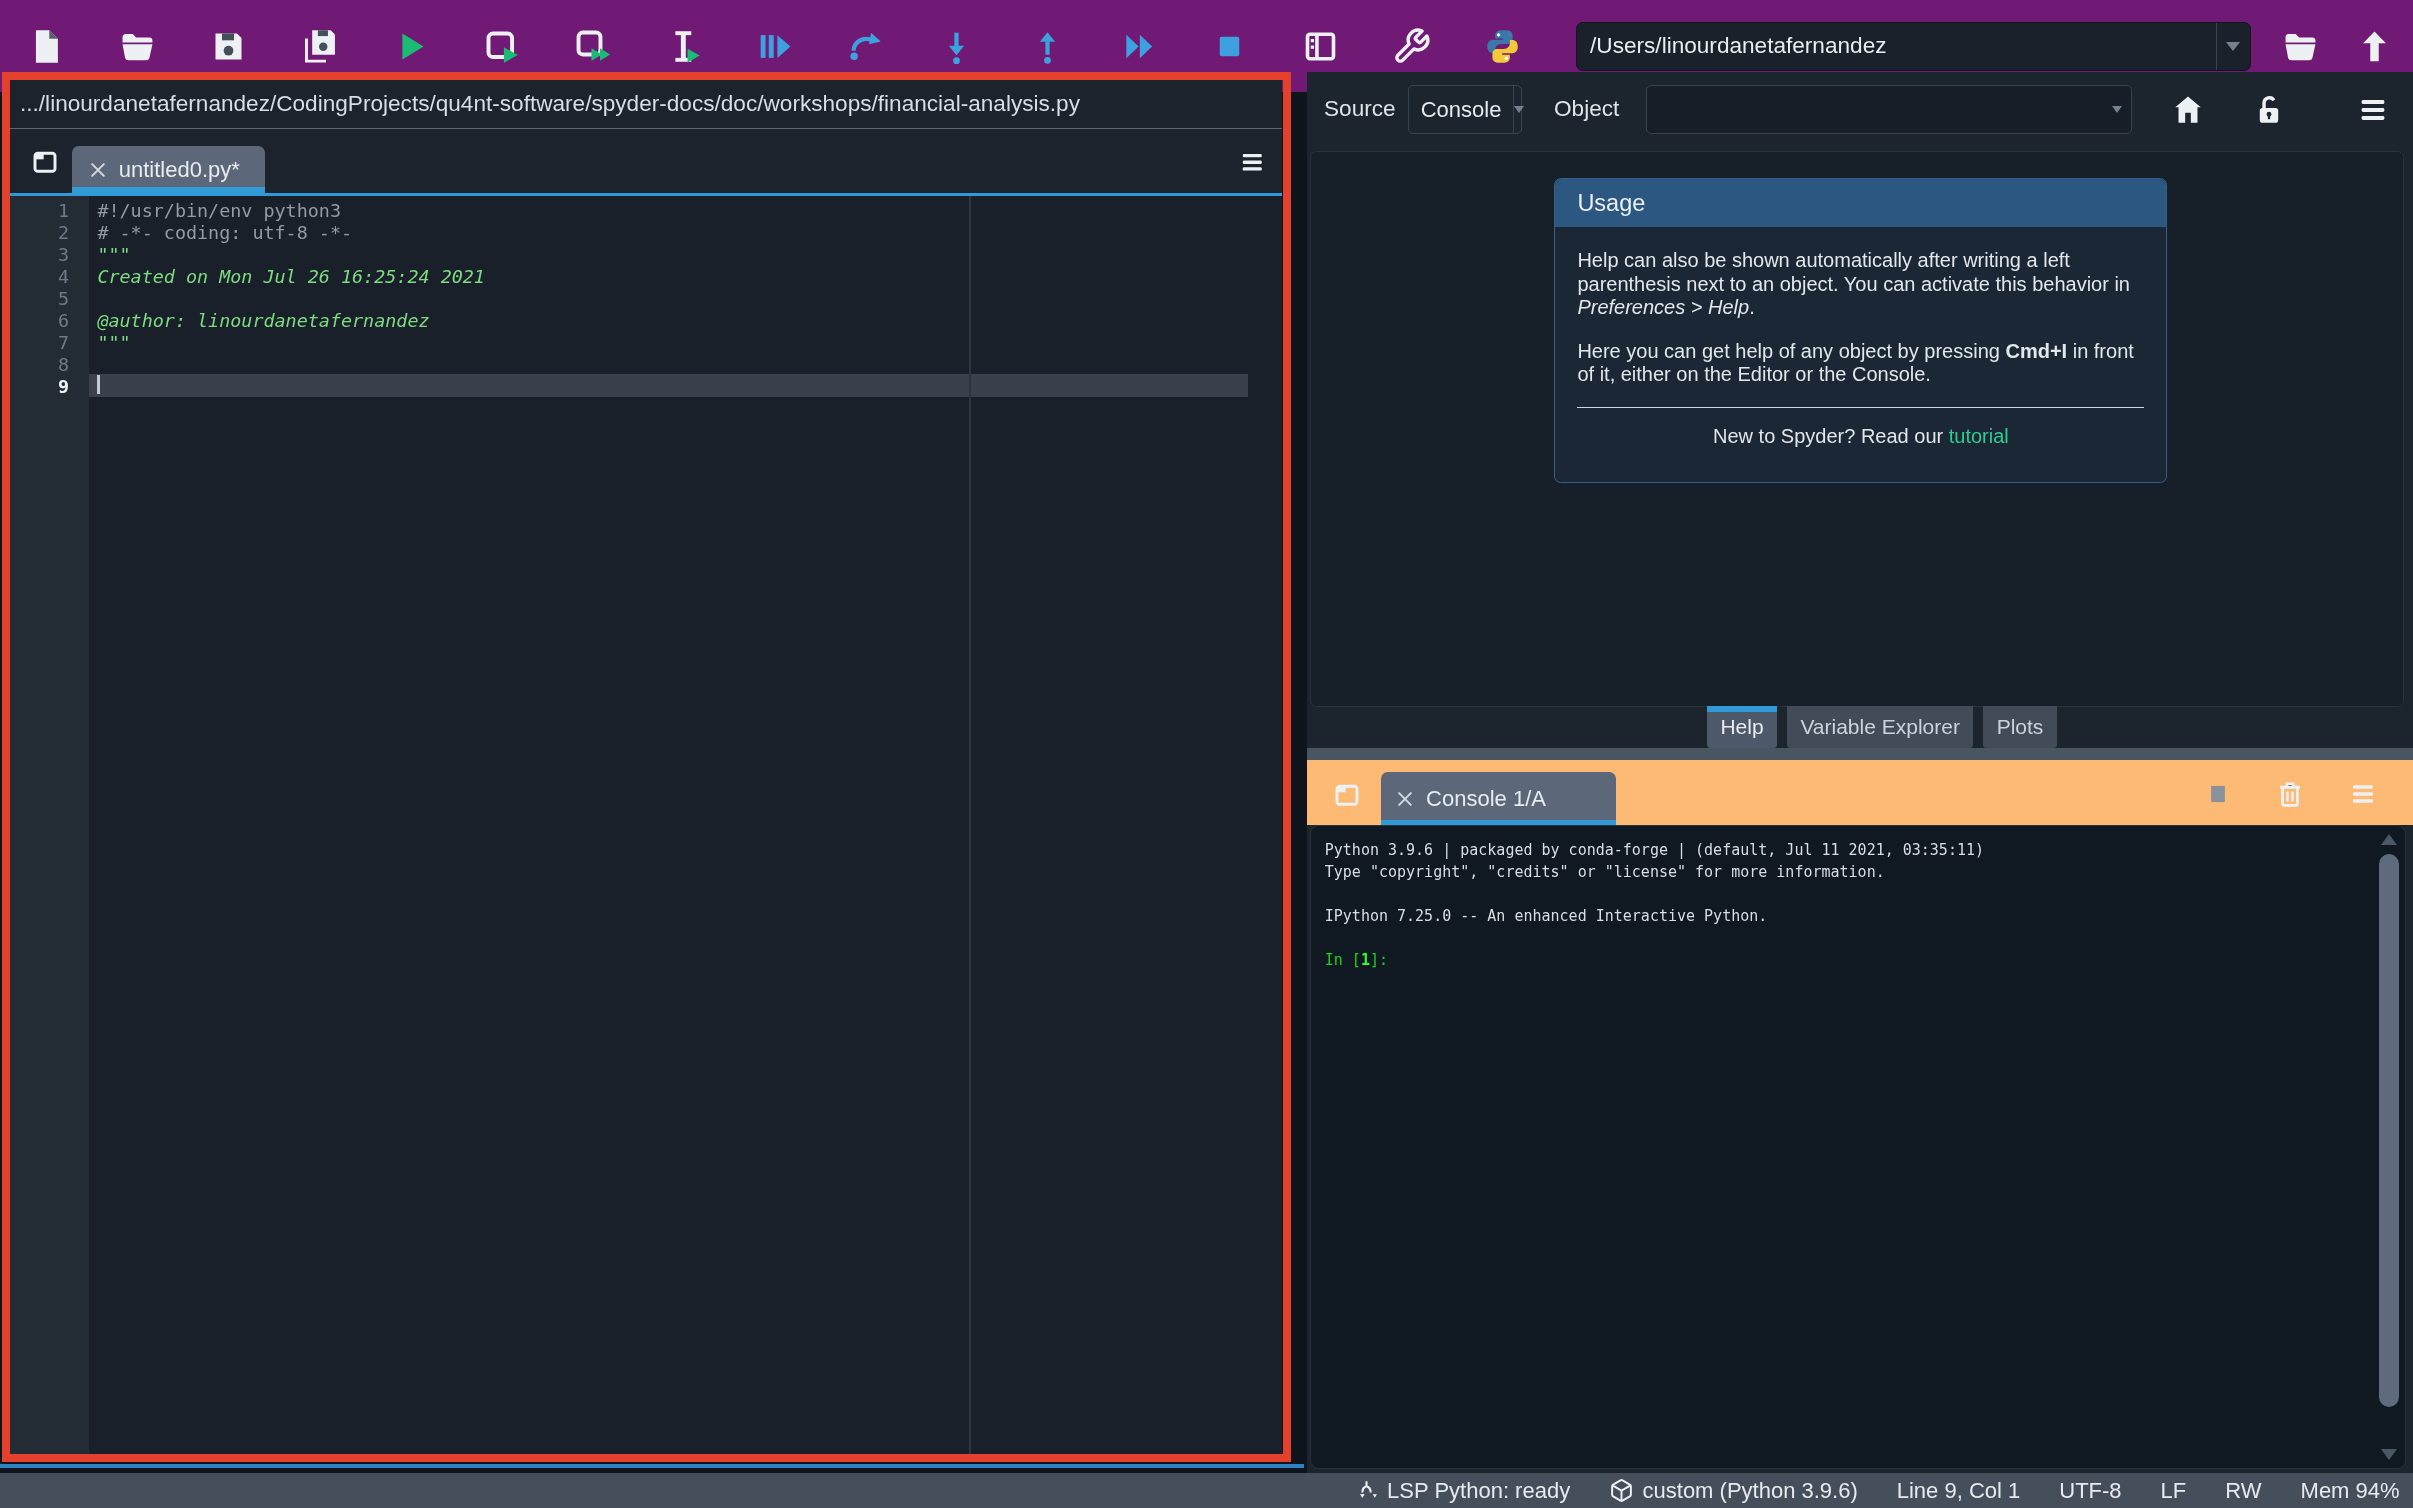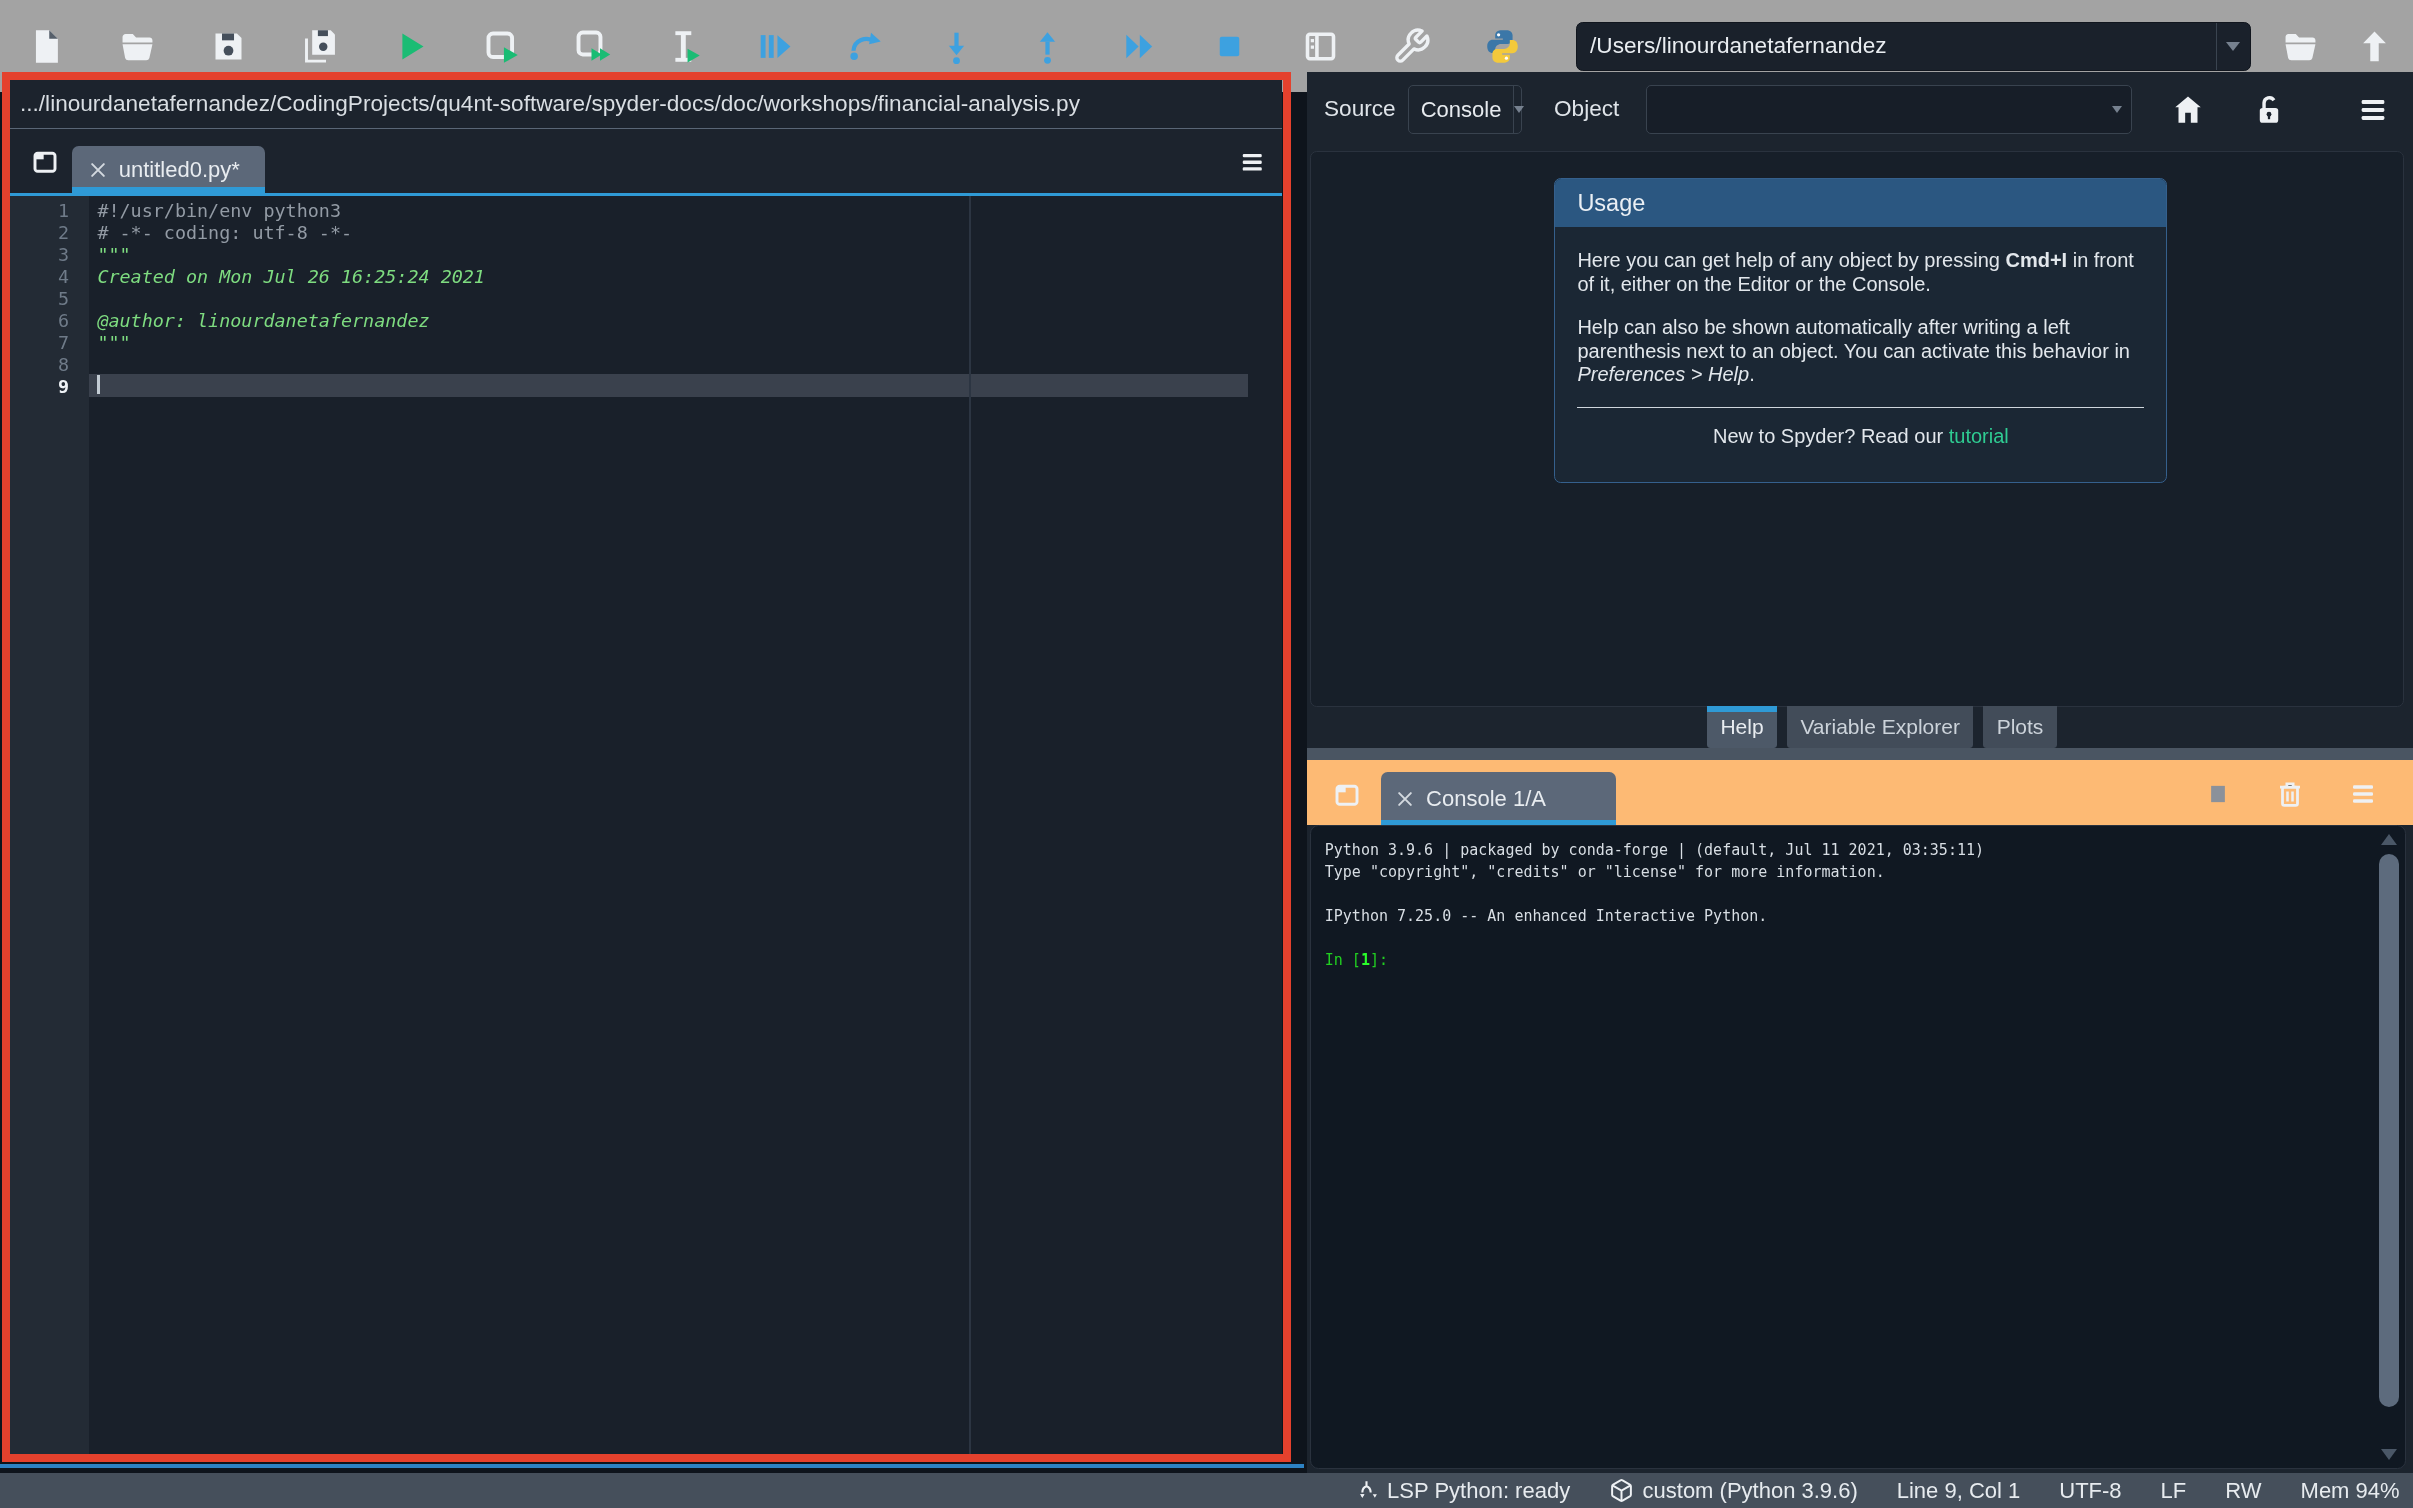--- a/index.html
+++ b/index.html
@@ -1,21 +1,21 @@
 <!DOCTYPE html>
 <html style="font-size:13.4px"><head>
 <meta charset="utf-8">
 <style>
   * { margin:0; padding:0; box-sizing:border-box; }
   html,body { background:#0e141c; }
   body { font-family:"Liberation Sans", sans-serif; }
   .app { position:relative; width:2413px; height:1508px; background:#0e141c; overflow:hidden; }
 
   
-  .toolbar { position:absolute; left:0; top:0; width:2413px; height:92px; background:#a3a3a3;
+  .toolbar { position:absolute; left:0; top:0; width:2413px; height:92px; background:#701a75;
              display:flex; align-items:center; padding-left:22px; }
   .tb-btn { width:49px; height:49px; margin-right:42px; display:flex; align-items:center; justify-content:center;
             background:transparent; border:none; cursor:pointer; flex:0 0 auto; }
   .tb-btn svg { width:39px; height:39px; }
   .path-box { width:675px; height:49px; margin-left:6.7px; background:#1a212b; border:1.7px solid #11161e;
               border-radius:6.7px; display:flex; align-items:center; position:relative; flex:0 0 auto; }
   .path-input { flex:1; background:transparent; border:none; outline:none; color:#e9edf1;
                 font-size:22.6px; font-family:"Liberation Sans",sans-serif; padding:0 13.4px; }
   .path-drop { width:34px; height:100%; border-left:1.7px solid #3a4450; display:flex; align-items:center; justify-content:center; cursor:pointer; }
   .tri-down { width:0; height:0; border-left:7.5px solid transparent; border-right:7.5px solid transparent; border-top:9.2px solid #76818f; }
@@ -361,22 +361,22 @@
               <rect x="4" y="10.6" width="16" height="2.8" rx="1"></rect>
               <rect x="4" y="16.2" width="16" height="2.8" rx="1"></rect>
             </g>
           </svg>
         </button>
     </div>
     <div class="help-frame">
       <div class="usage-card">
         <div class="usage-head">Usage</div>
         <div class="usage-body">
+          <p class="par"><span>Help can also be shown automatically after writing a left parenthesis next to an object. You can activate this behavior in </span><i>Preferences &gt; Help</i><span>.</span></p>
           <p class="par"><span>Here you can get help of any object by pressing </span><b>Cmd+I</b><span> in front of it, either on the Editor or the Console.</span></p>
-          <p class="par"><span>Help can also be shown automatically after writing a left parenthesis next to an object. You can activate this behavior in </span><i>Preferences &gt; Help</i><span>.</span></p>
           <hr class="usage-hr">
           <div class="usage-footer"><span>New to Spyder? Read our </span><a class="tutorial-link">tutorial</a></div>
         </div>
       </div>
     </div>
     <div class="help-tabs" id="help-tabs">
         <button class="h-tab active">Help</button>
         <button class="h-tab">Variable Explorer</button>
         <button class="h-tab">Plots</button>
       </div>

